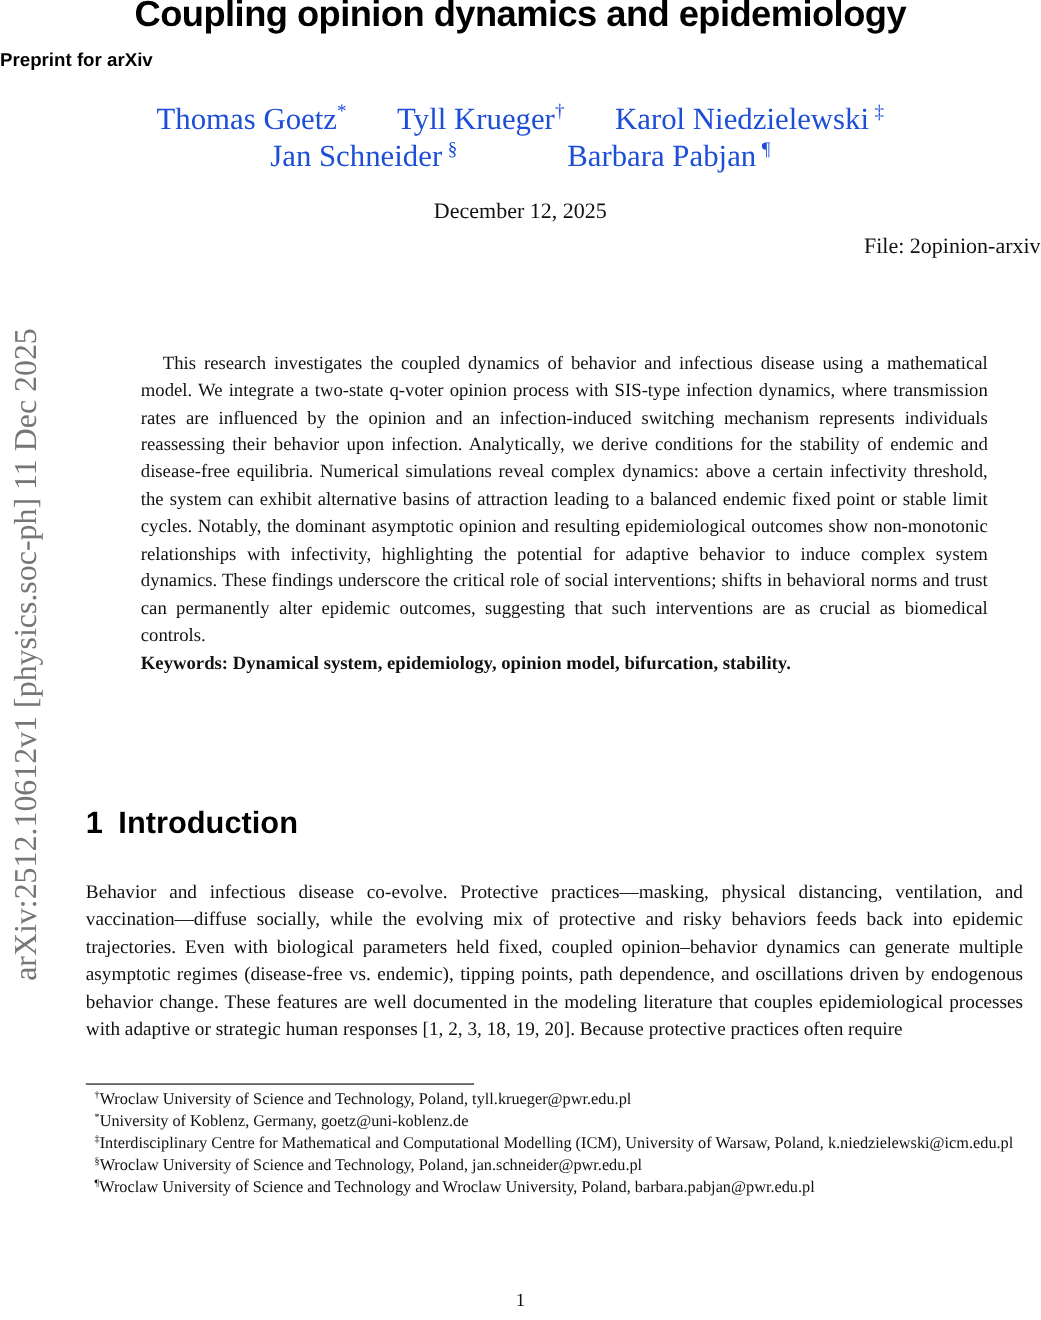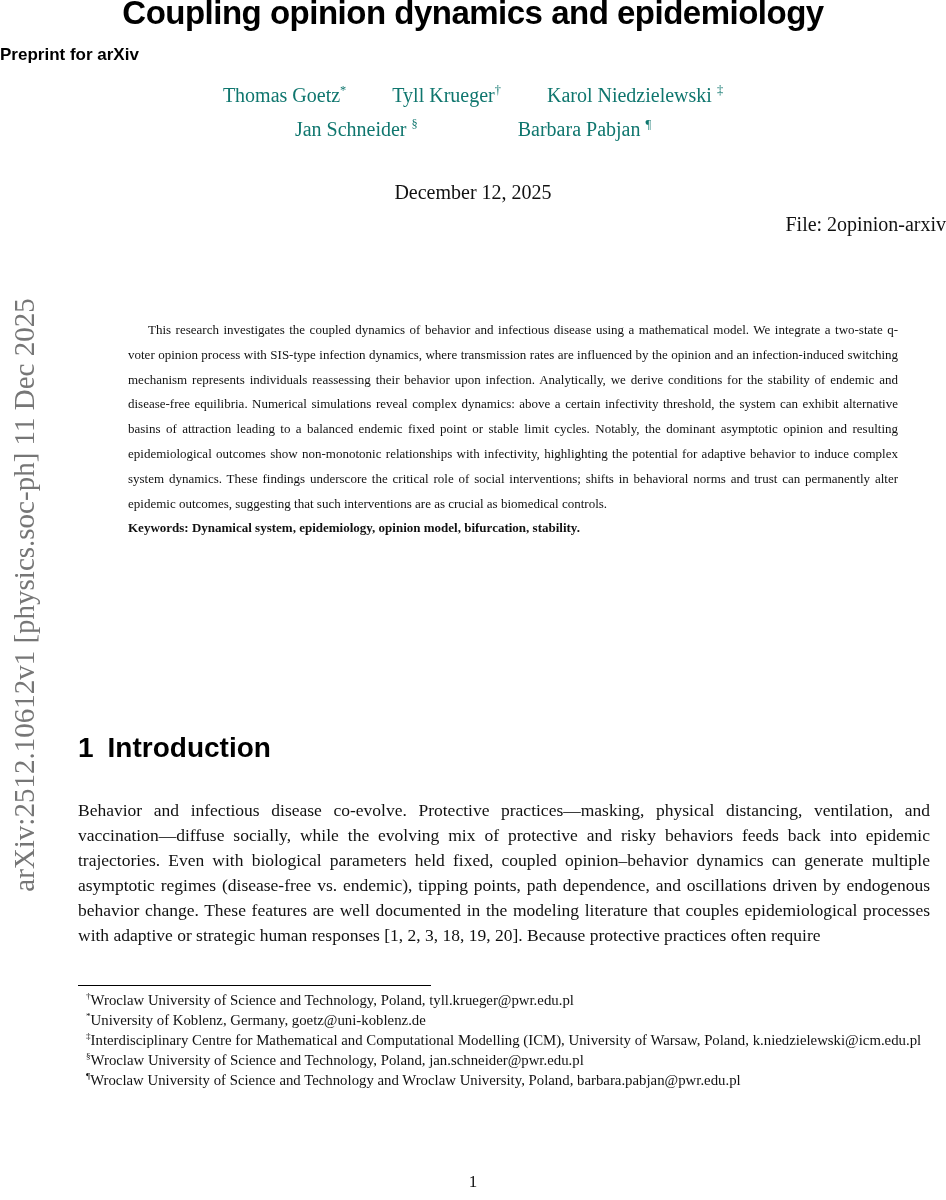--- a/index.html
+++ b/index.html
@@ -51,26 +51,26 @@
     text-align: left;
     font-family: "Liberation Sans", "DejaVu Sans", sans-serif;
     font-weight: 700;
     font-size: 17px;
     line-height: 22px;
     color: #000000;
   }
 
   .authors {
     position: absolute;
-    top: 78px;
-    left: 0;
-    width: 100%;
-    text-align: center;
-    font-size: 20px;
-    color: #0f766e;
+    top: 92px;
+    left: 0;
+    width: 100%;
+    text-align: center;
+    font-size: 28px;
+    color: #1d4ed8;
   }
   .authors-row { line-height: 34px; display: flex; justify-content: center; }
   .authors-row.row1 { gap: 46px; }
   .authors-row.row2 { gap: 100px; text-align: center; }
   .author { white-space: nowrap; }
   sup { font-size: 62%; line-height: 0; }
   .author sup.spaced { margin-left: 5px; }
 
   .doc-date {
     position: absolute;
@@ -87,21 +87,21 @@
     text-align: right;
     font-size: 20px;
     line-height: 28px;
   }
 
   .abstract {
     position: absolute;
     top: 318px;
     left: 128px;
     width: 770px;
-    font-size: 13px;
+    font-size: 17px;
     line-height: 24.8px;
     text-align: justify;
   }
   .abstract .abstract-text { text-indent: 20px; }
   .abstract .keywords { font-weight: 700; }
 
   .section-heading {
     position: absolute;
     top: 733px;
     left: 78px;

